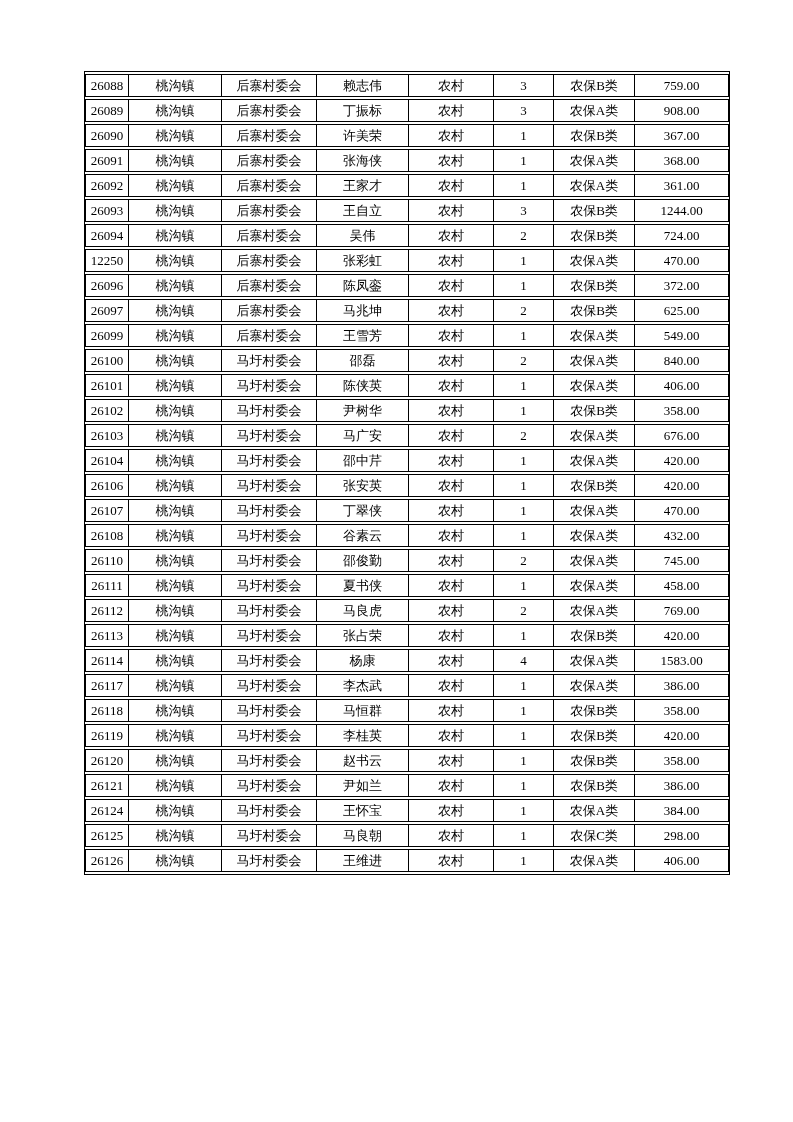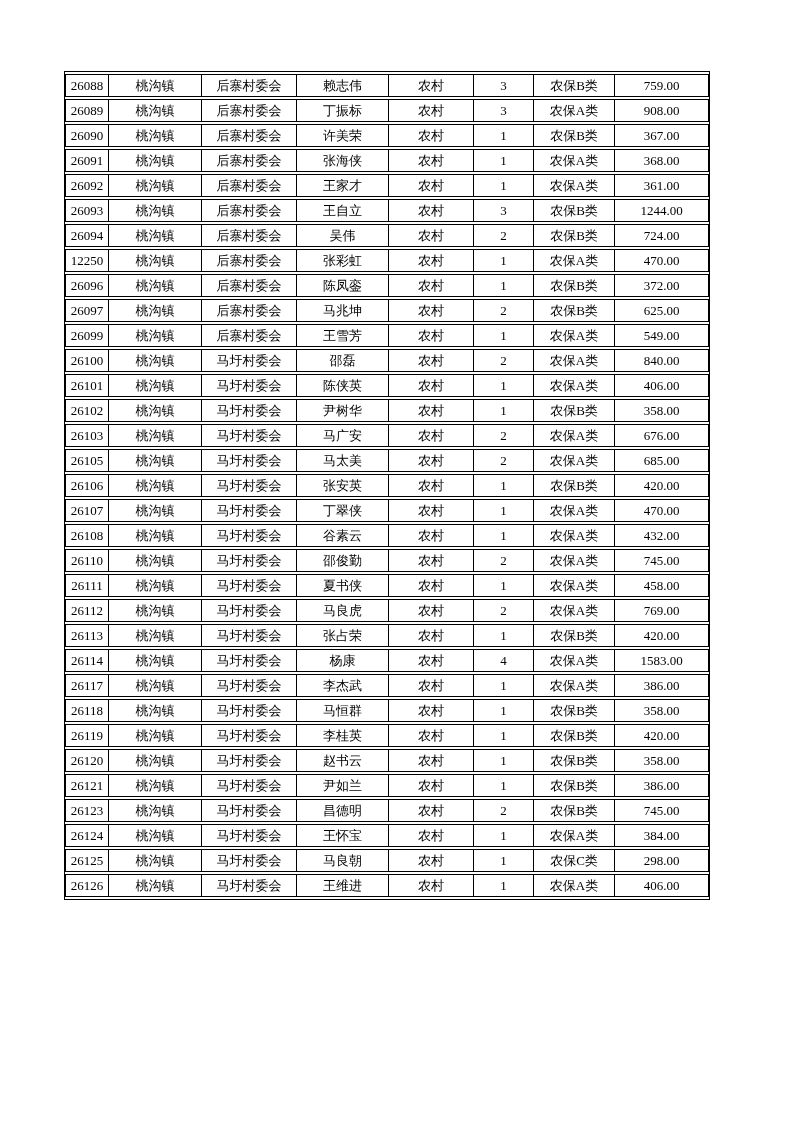--- a/index.html
+++ b/index.html
@@ -28,20 +28,21 @@
     position: absolute;
     left: 64px;
     top: 71px;
   }
   table.roster {
     border-collapse: separate;
     border-spacing: 0 2px;
     table-layout: fixed;
     border: 1px solid var(--border);
     background: var(--bg);
+    margin-left: 20px;
   }
   table.roster td {
     box-sizing: border-box;
     border: 1px solid var(--border);
     border-right: none;
     height: 21px;
     padding: 0 2px;
     text-align: center;
     vertical-align: middle;
     font-size: 13px;
@@ -239,31 +240,31 @@
     <td>26103</td>
     <td>桃沟镇</td>
     <td>马圩村委会</td>
     <td>马广安</td>
     <td>农村</td>
     <td>2</td>
     <td>农保A类</td>
     <td>676.00</td>
   </tr>
 
-
-  <tr>
-    <td>26105</td>
-    <td>桃沟镇</td>
-    <td>马圩村委会</td>
-    <td>马太美</td>
-    <td>农村</td>
-    <td>2</td>
-    <td>农保A类</td>
-    <td>685.00</td>
-  </tr>
+  <tr>
+    <td>26104</td>
+    <td>桃沟镇</td>
+    <td>马圩村委会</td>
+    <td>邵中芹</td>
+    <td>农村</td>
+    <td>1</td>
+    <td>农保A类</td>
+    <td>420.00</td>
+  </tr>
+
 
   <tr>
     <td>26106</td>
     <td>桃沟镇</td>
     <td>马圩村委会</td>
     <td>张安英</td>
     <td>农村</td>
     <td>1</td>
     <td>农保B类</td>
     <td>420.00</td>
@@ -398,30 +399,20 @@
     <td>桃沟镇</td>
     <td>马圩村委会</td>
     <td>尹如兰</td>
     <td>农村</td>
     <td>1</td>
     <td>农保B类</td>
     <td>386.00</td>
   </tr>
 
 
-  <tr>
-    <td>26123</td>
-    <td>桃沟镇</td>
-    <td>马圩村委会</td>
-    <td>昌德明</td>
-    <td>农村</td>
-    <td>2</td>
-    <td>农保B类</td>
-    <td>745.00</td>
-  </tr>
 
   <tr>
     <td>26124</td>
     <td>桃沟镇</td>
     <td>马圩村委会</td>
     <td>王怀宝</td>
     <td>农村</td>
     <td>1</td>
     <td>农保A类</td>
     <td>384.00</td>

